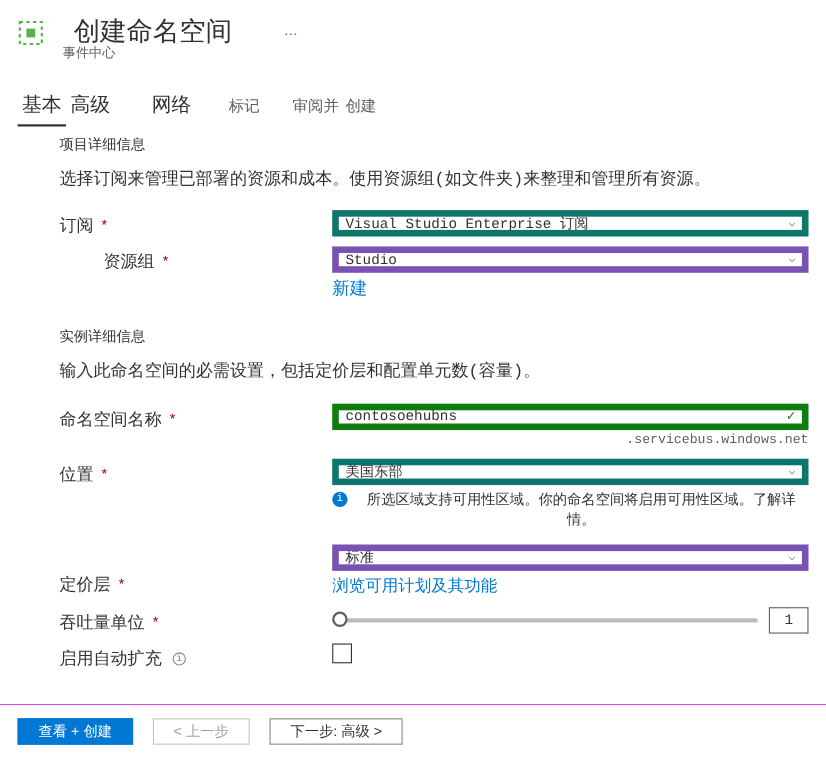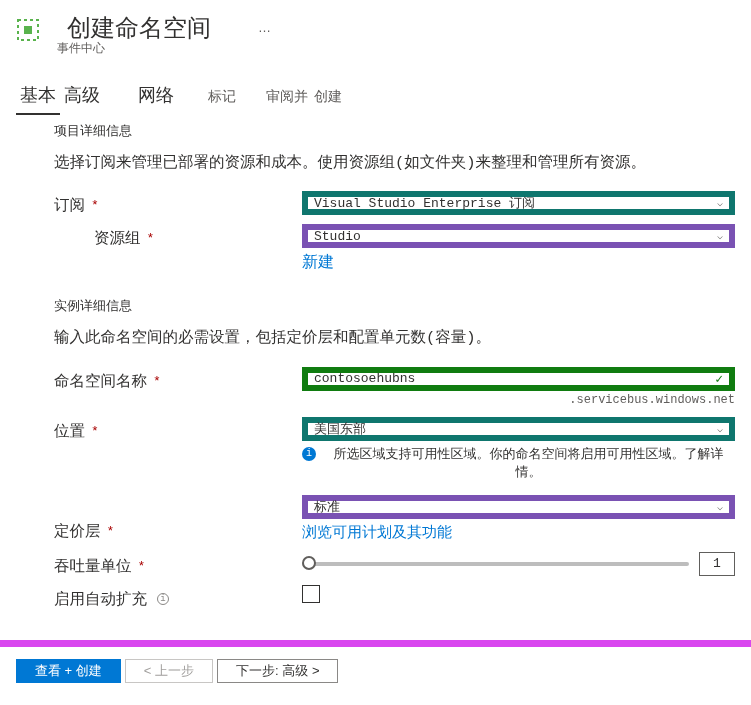--- a/index.html
+++ b/index.html
@@ -34,21 +34,21 @@
   .link { color: #0078d4; font-size: 16px; cursor: pointer; margin-top: 4px; display: inline-block; }
   .suffix { text-align: right; font-size: 12px; color: #605e5c; margin-top: 2px; }
   .info-row { display: flex; align-items: flex-start; gap: 6px; margin-top: 4px; font-size: 13px; color: #323130; }
   .info-icon { width: 14px; height: 14px; border-radius: 50%; background: #0078d4; color: #fff; display: flex; align-items: center; justify-content: center; font-size: 10px; flex-shrink: 0; margin-top: 2px; }
   .slider-row { display: flex; align-items: center; width: 100%; gap: 10px; }
   .slider-track { flex: 1; height: 4px; background: #bdbdbd; position: relative; border-radius: 2px; }
   .slider-thumb { width: 14px; height: 14px; border-radius: 50%; background: #fff; border: 2px solid #605e5c; position: absolute; left: 0; top: -6px; cursor: pointer; }
   .slider-value { width: 36px; height: 24px; border: 1px solid #605e5c; text-align: center; font-size: 13px; display: flex; align-items: center; justify-content: center; }
   .checkbox { width: 18px; height: 18px; border: 1px solid #323130; background: #fff; cursor: pointer; }
   .help-icon { width: 12px; height: 12px; border: 1px solid #8a8886; border-radius: 50%; display: inline-flex; align-items: center; justify-content: center; font-size: 9px; color: #8a8886; margin-left: 4px; }
-  .footer { border-top: 7px solid #d946ef; padding: 12px 16px; display: flex; gap: 4px; margin-top: 30px; }
+  .footer { border-top: 1px solid #d946ef; padding: 12px 16px; display: flex; gap: 18px; margin-top: 30px; }
   .btn { height: 24px; padding: 0 18px; font-size: 13px; border: 1px solid #8a8886; background: #fff; cursor: pointer; display: flex; align-items: center; }
   .btn-primary { background: #0078d4; color: #fff; border-color: #0078d4; }
   .btn-disabled { color: #a19f9d; border-color: #c8c6c4; cursor: default; }
   .section-gap { margin-top: 24px; }
   .lbl-col { font-size: 15.5px; }
 </style>
 </head>
 <body>
 
 <div class="page">

